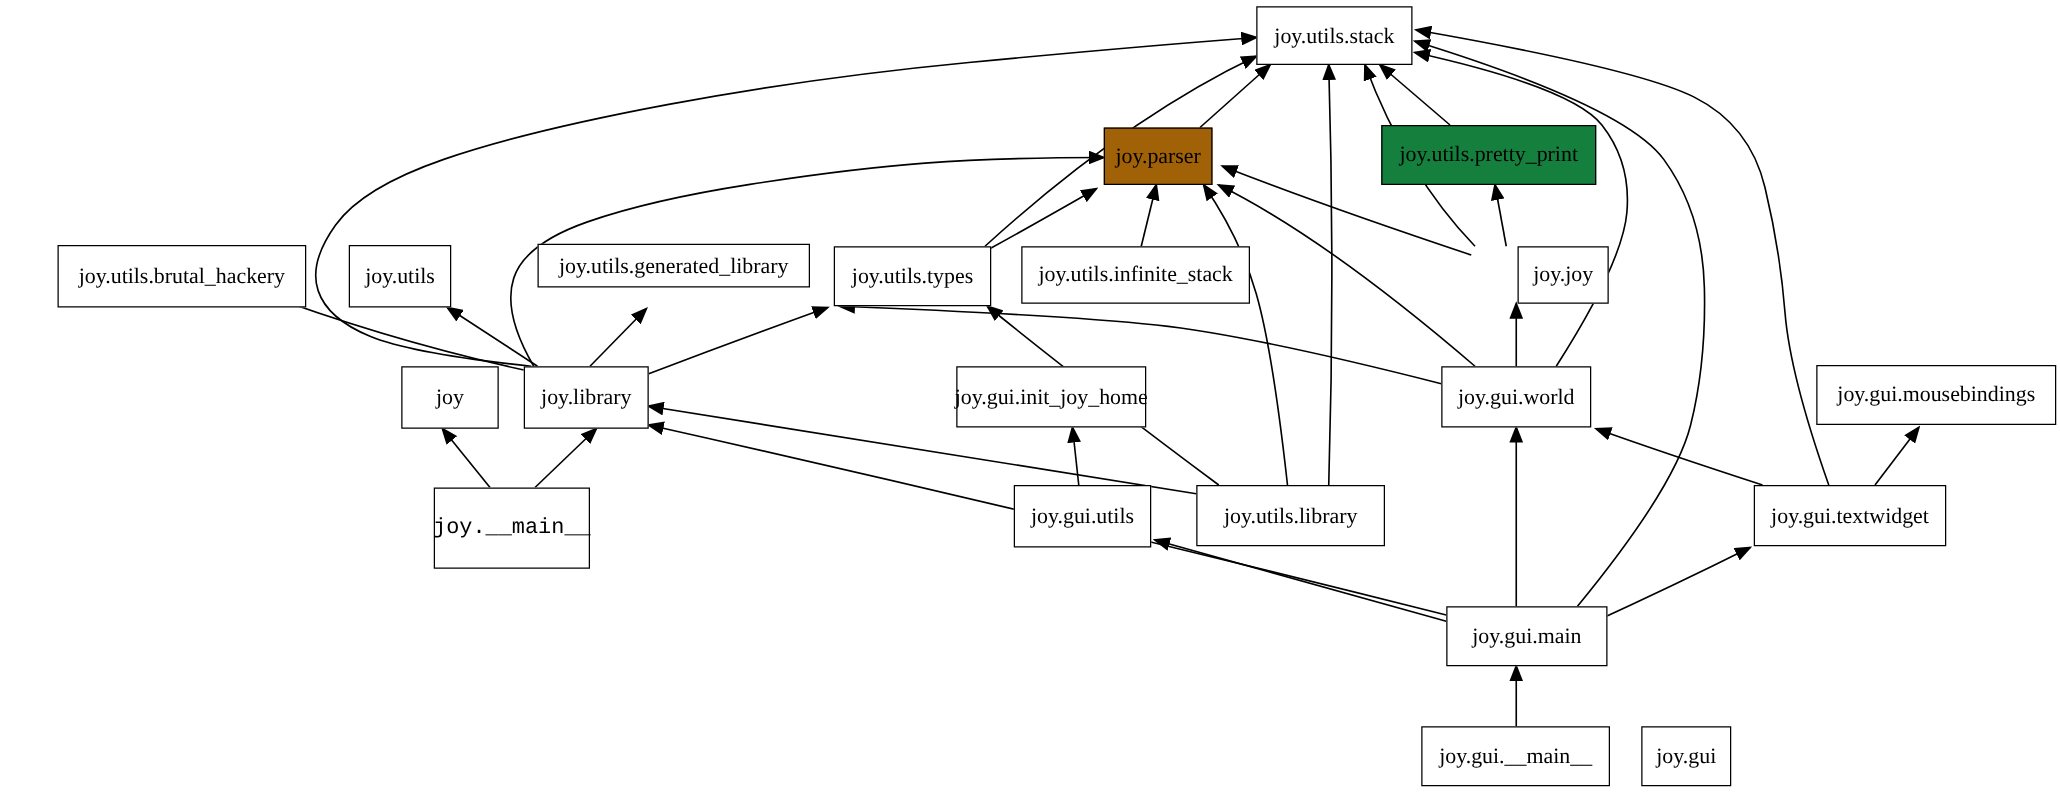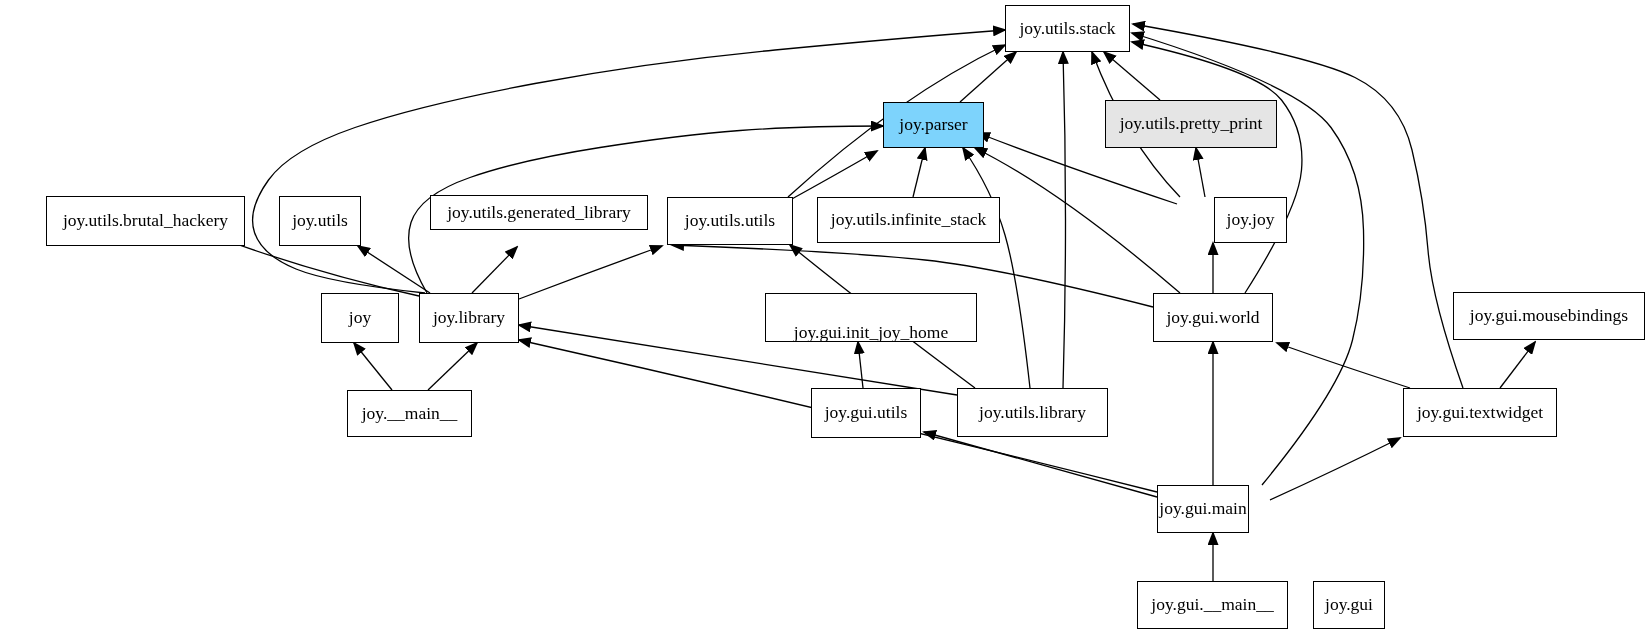--- a/index.html
+++ b/index.html
@@ -73,72 +73,72 @@
         <path d="M863,388 L858,342" fill="none" stroke="#000000" stroke-width="1.3" marker-end="url(#arrowhead)"></path>
         <path d="M1270,500 Q1340,468 1400,438" fill="none" stroke="#000000" stroke-width="1.3" marker-end="url(#arrowhead)"></path>
         <path d="M1500,388 L1535,342" fill="none" stroke="#000000" stroke-width="1.3" marker-end="url(#arrowhead)"></path>
         <path d="M1213,581 L1213,533" fill="none" stroke="#000000" stroke-width="1.3" marker-end="url(#arrowhead)"></path>
       </g>
   </svg>
   <div id="node-layer">
       <div class="node" style="left: 1005px; top: 5px; width: 125px; height: 47px; border-color: rgb(0, 0, 0); background: rgb(255, 255, 255);">
         <span>joy.utils.stack</span>
       </div>
-      <div class="node" style="left: 883px; top: 102px; width: 101px; height: 46px; border-color: rgb(0, 0, 0); background: #7dd3fc;">
+      <div class="node" style="left: 883px; top: 102px; width: 87px; height: 46px; border-color: rgb(0, 0, 0); background: #a16207;">
         <span>joy.parser</span>
       </div>
-      <div class="node" style="left: 1105px; top: 100px; width: 172px; height: 48px; border-color: rgb(0, 0, 0); background: #e5e5e5;">
+      <div class="node" style="left: 1105px; top: 100px; width: 172px; height: 48px; border-color: rgb(0, 0, 0); background: #15803d;">
         <span>joy.utils.pretty_print</span>
       </div>
       <div class="node" style="left: 4px; top: 196px; width: 199px; height: 50px; border-color: rgb(0, 0, 0); background: rgb(255, 255, 255); margin-left: 42px;">
         <span>joy.utils.brutal_hackery</span>
       </div>
       <div class="node" style="left: 279px; top: 196px; width: 82px; height: 50px; border-color: rgb(0, 0, 0); background: rgb(255, 255, 255);">
         <span>joy.utils</span>
       </div>
       <div class="node" style="left: 430px; top: 195px; width: 218px; height: 35px; border-color: rgb(0, 0, 0); background: rgb(255, 255, 255);">
         <span>joy.utils.generated_library</span>
       </div>
       <div class="node" style="left: 667px; top: 197px; width: 126px; height: 48px; border-color: rgb(0, 0, 0); background: rgb(255, 255, 255);">
-        <span>joy.utils.utils</span>
+        <span>joy.utils.types</span>
       </div>
       <div class="node" style="left: 817px; top: 197px; width: 183px; height: 46px; border-color: rgb(0, 0, 0); background: rgb(255, 255, 255);">
         <span>joy.utils.infinite_stack</span>
       </div>
       <div class="node" style="left: 1177px; top: 197px; width: 73px; height: 46px; border-color: rgb(0, 0, 0); background: rgb(255, 255, 255); margin-left: 37px;">
         <span>joy.joy</span>
       </div>
       <div class="node" style="left: 321px; top: 293px; width: 78px; height: 50px; border-color: rgb(0, 0, 0); background: rgb(255, 255, 255);">
         <span>joy</span>
       </div>
       <div class="node" style="left: 419px; top: 293px; width: 100px; height: 50px; border-color: rgb(0, 0, 0); background: rgb(255, 255, 255);">
         <span>joy.library</span>
       </div>
-      <div class="node" style="left: 765px; top: 293px; width: 212px; height: 49px; border-color: rgb(0, 0, 0); background: rgb(255, 255, 255); align-items: flex-end;">
+      <div class="node" style="left: 765px; top: 293px; width: 152px; height: 49px; border-color: rgb(0, 0, 0); background: rgb(255, 255, 255);">
         <span>joy.gui.init_joy_home</span>
       </div>
       <div class="node" style="left: 1153px; top: 293px; width: 120px; height: 49px; border-color: rgb(0, 0, 0); background: rgb(255, 255, 255);">
         <span>joy.gui.world</span>
       </div>
       <div class="node" style="left: 1453px; top: 292px; width: 192px; height: 48px; border-color: rgb(0, 0, 0); background: rgb(255, 255, 255); text-align: center;">
         <span>joy.gui.mousebindings</span>
       </div>
-      <div class="node" style="left: 347px; top: 390px; width: 125px; height: 47px; border-color: rgb(0, 0, 0); background: rgb(255, 255, 255);">
+      <div class="node" style="left: 347px; top: 390px; width: 125px; height: 65px; border-color: rgb(0, 0, 0); background: rgb(255, 255, 255); font-family: Liberation Mono, monospace;">
         <span>joy.__main__</span>
       </div>
       <div class="node" style="left: 811px; top: 388px; width: 110px; height: 50px; border-color: rgb(0, 0, 0); background: rgb(255, 255, 255);">
         <span>joy.gui.utils</span>
       </div>
       <div class="node" style="left: 957px; top: 388px; width: 151px; height: 49px; border-color: rgb(0, 0, 0); background: rgb(255, 255, 255);">
         <span>joy.utils.library</span>
       </div>
       <div class="node" style="left: 1403px; top: 388px; width: 154px; height: 49px; border-color: rgb(0, 0, 0); background: rgb(255, 255, 255);">
         <span>joy.gui.textwidget</span>
       </div>
-      <div class="node" style="left: 1157px; top: 485px; width: 92px; height: 48px; border-color: rgb(0, 0, 0); background: rgb(255, 255, 255);">
+      <div class="node" style="left: 1157px; top: 485px; width: 129px; height: 48px; border-color: rgb(0, 0, 0); background: rgb(255, 255, 255);">
         <span>joy.gui.main</span>
       </div>
       <div class="node" style="left: 1137px; top: 581px; width: 151px; height: 48px; border-color: rgb(0, 0, 0); background: rgb(255, 255, 255);">
         <span>joy.gui.__main__</span>
       </div>
       <div class="node" style="left: 1313px; top: 581px; width: 72px; height: 48px; border-color: rgb(0, 0, 0); background: rgb(255, 255, 255);">
         <span>joy.gui</span>
       </div>
     </div>
 </div>

